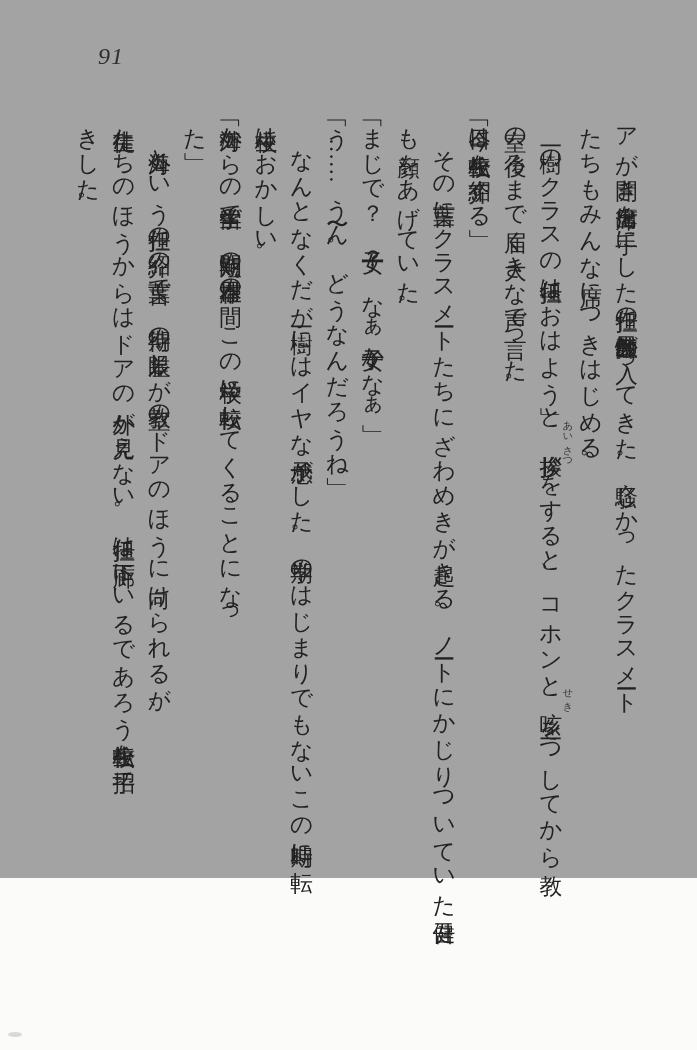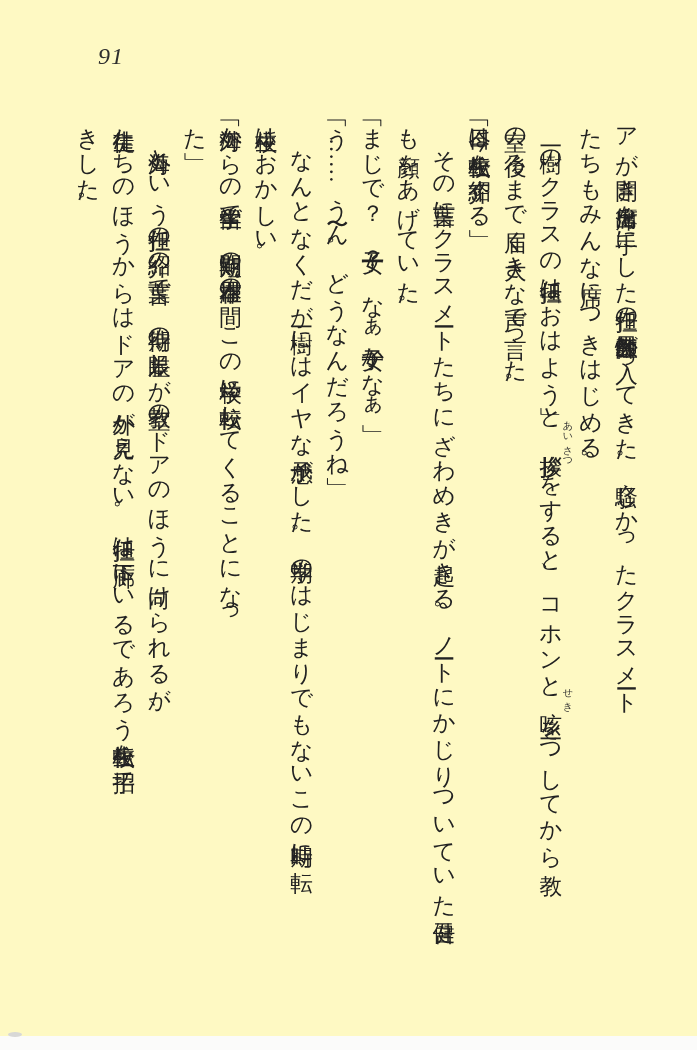--- a/index.html
+++ b/index.html
@@ -9,22 +9,22 @@
     height: 1050px;
     overflow: hidden;
   }
   body {
     background: #fbfbfa;
     font-family: "Liberation Serif", "DejaVu Serif", serif;
   }
   .page {
     position: relative;
     width: 697px;
-    height: 1036px;
-    background: #fef9c3;
+    height: 878px;
+    background: #a3a3a3;
   }
   .page-number {
     position: absolute;
     top: 43px;
     left: 98px;
     font-size: 24px;
     font-style: italic;
     color: #2e2e2e;
     letter-spacing: 1px;
   }

